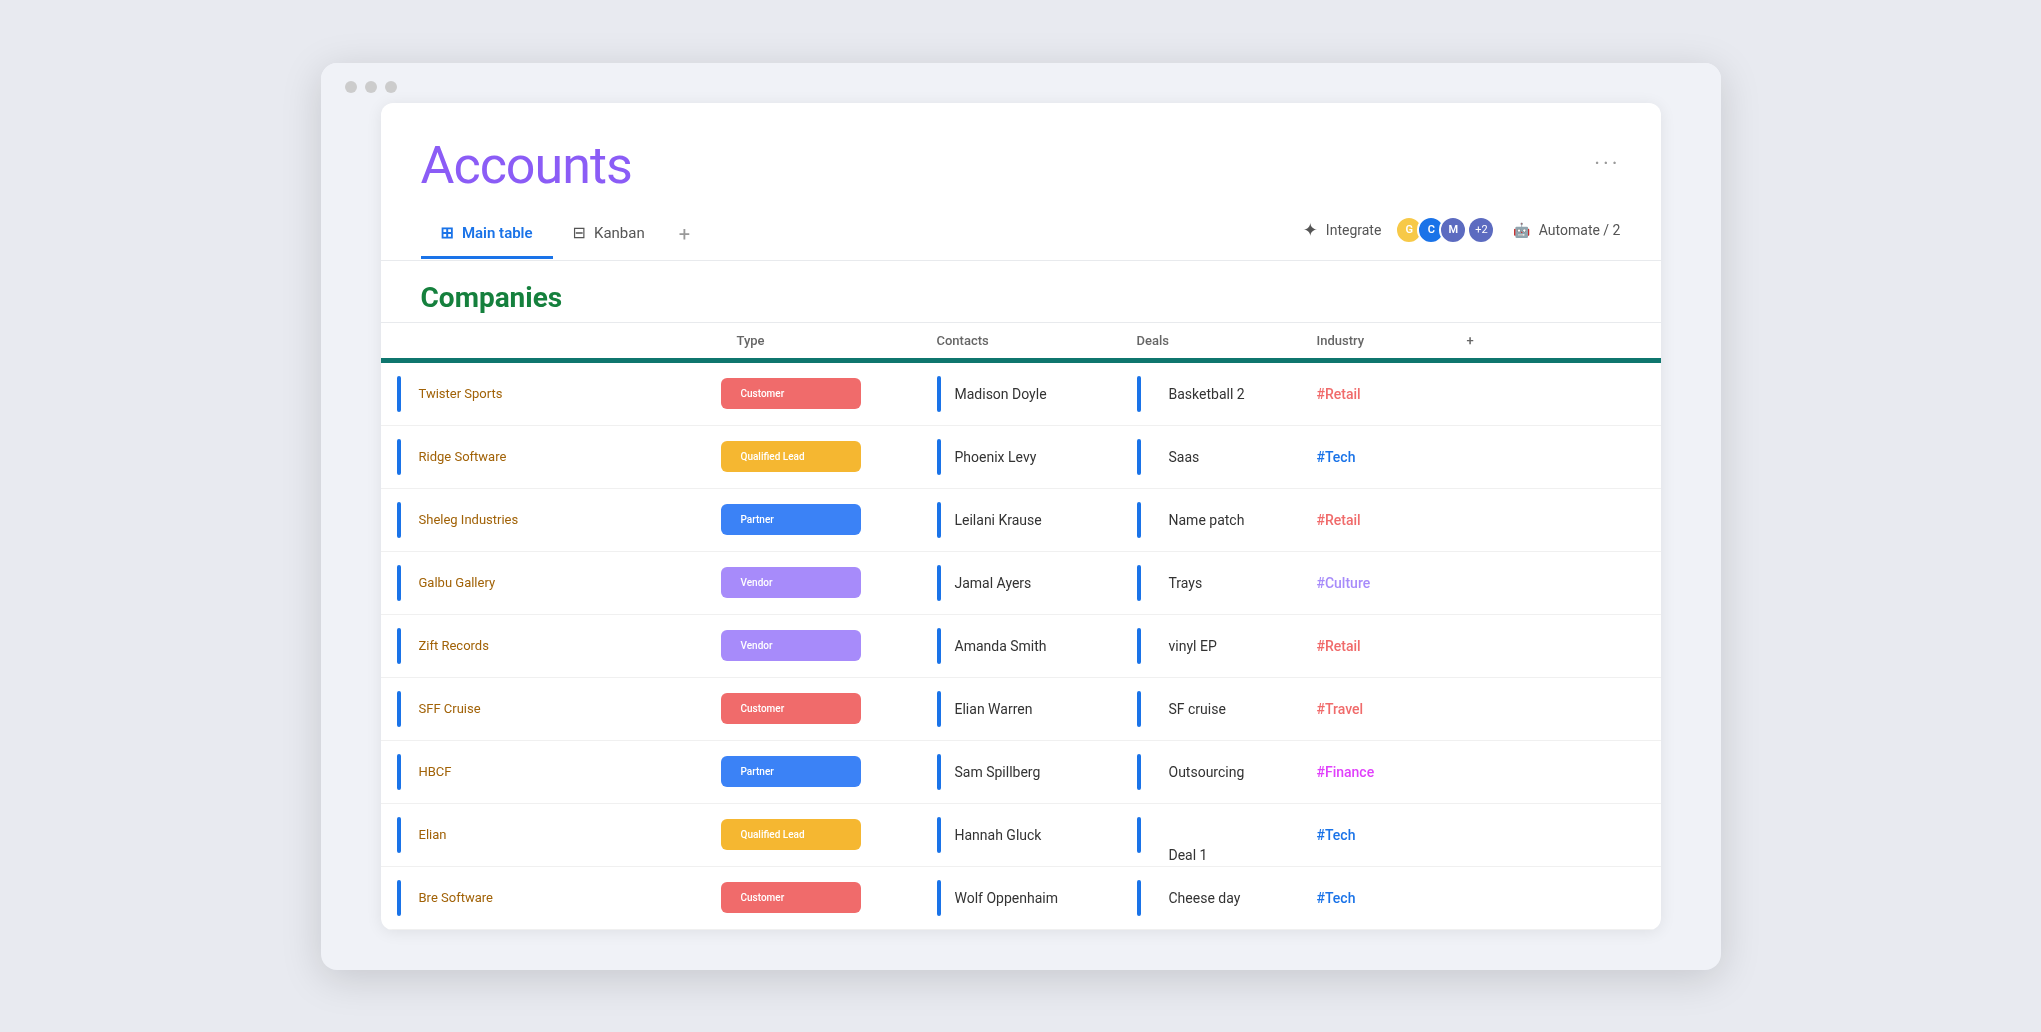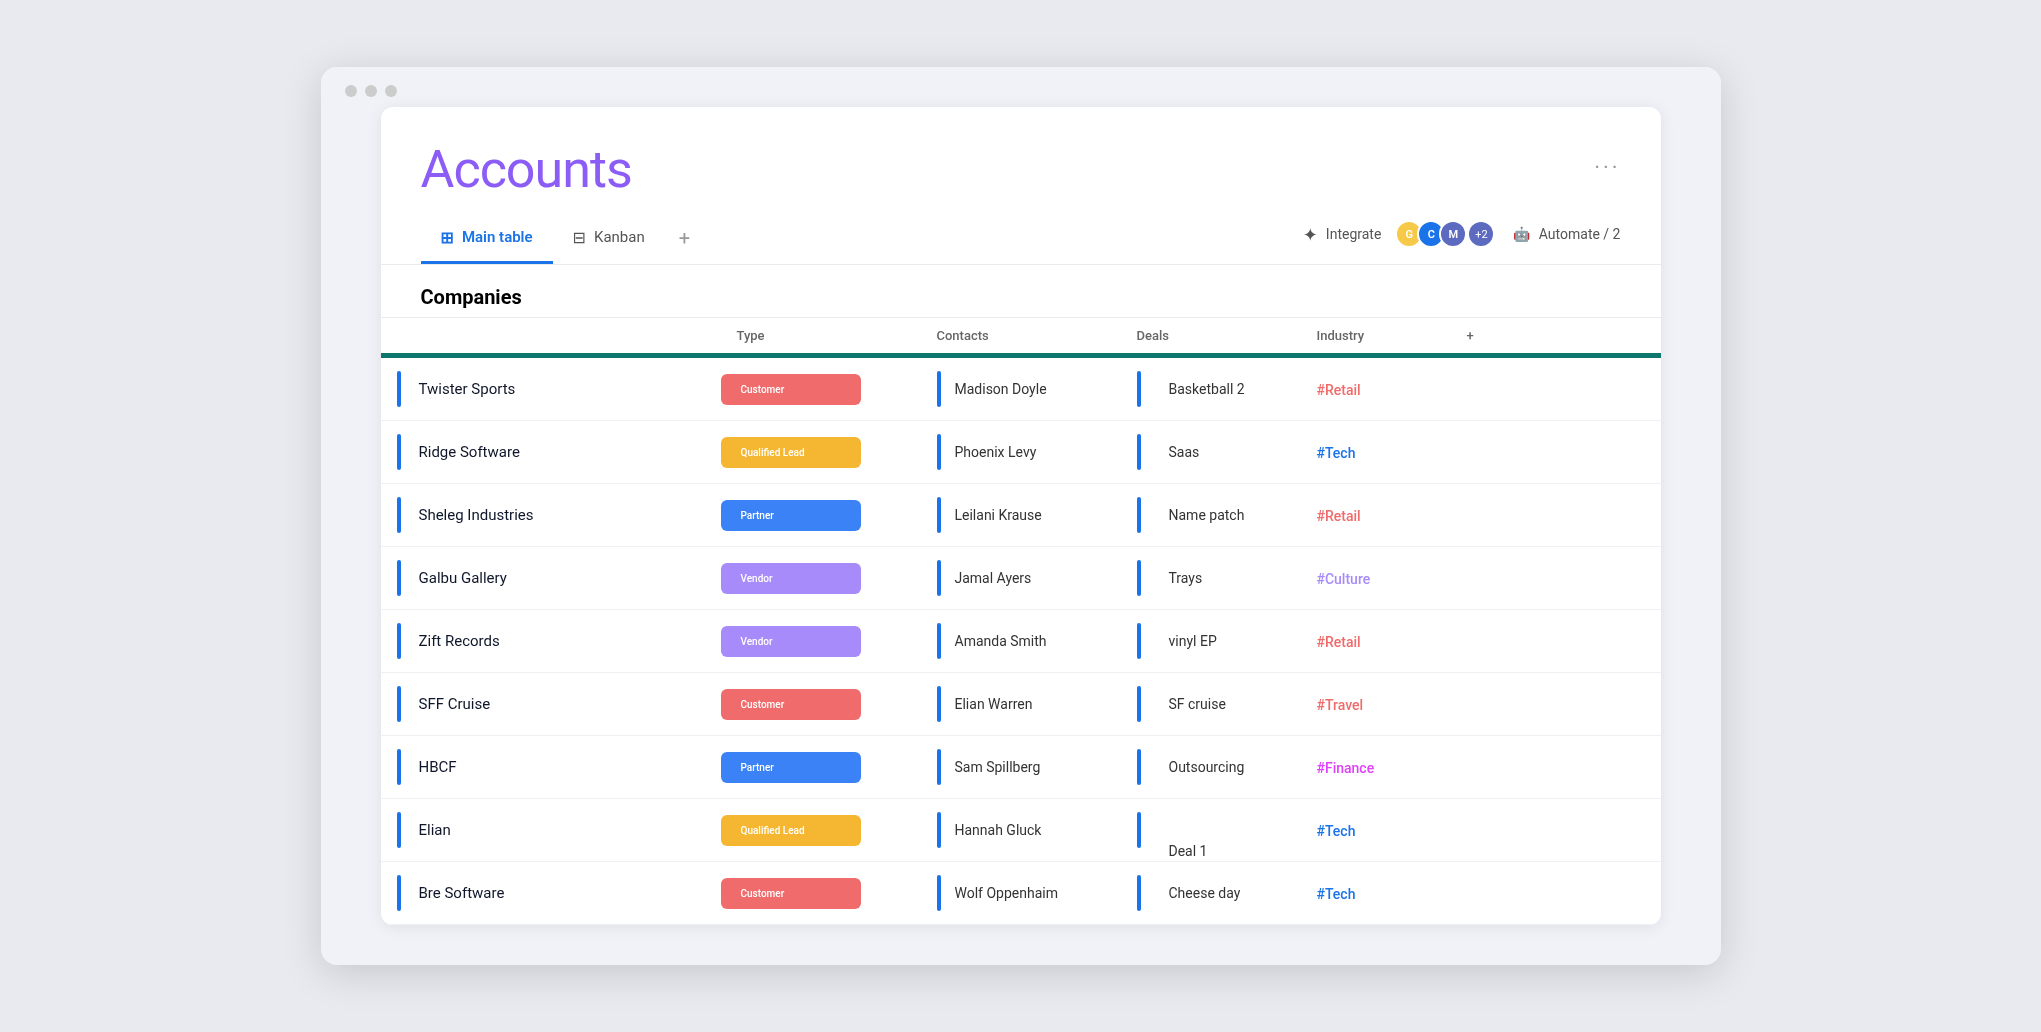--- a/index.html
+++ b/index.html
@@ -149,23 +149,23 @@
     }
     .table-container {
       padding: 0 0 0 0;
     }
     .table-section-header {
       display: flex;
       align-items: center;
       padding: 20px 40px 8px 40px;
     }
     .section-title {
-      font-size: 20px;
+      font-size: 28px;
       font-weight: 700;
-      color: #000000;
+      color: #15803d;
     }
     .data-table {
       width: 100%;
       border-collapse: collapse;
     }
     .data-table thead tr {
       border-top: 1px solid #e8eaed;
       border-bottom: 5px solid #0f766e;
     }
     .data-table thead th {
@@ -205,22 +205,22 @@
     }
     .row-indicator {
       width: 4px;
       height: 36px;
       background: #1a73e8;
       border-radius: 2px;
       margin-right: 18px;
       flex-shrink: 0;
     }
     .company-name {
-      font-size: 15px;
-      color: #0f172a;
+      font-size: 13px;
+      color: #a16207;
     }
     .type-badge {
       display: inline-block;
       padding: 10px 20px;
       border-radius: 6px;
       font-size: 10px;
       font-weight: 500;
       color: white;
       text-align: left;
       min-width: 140px;

